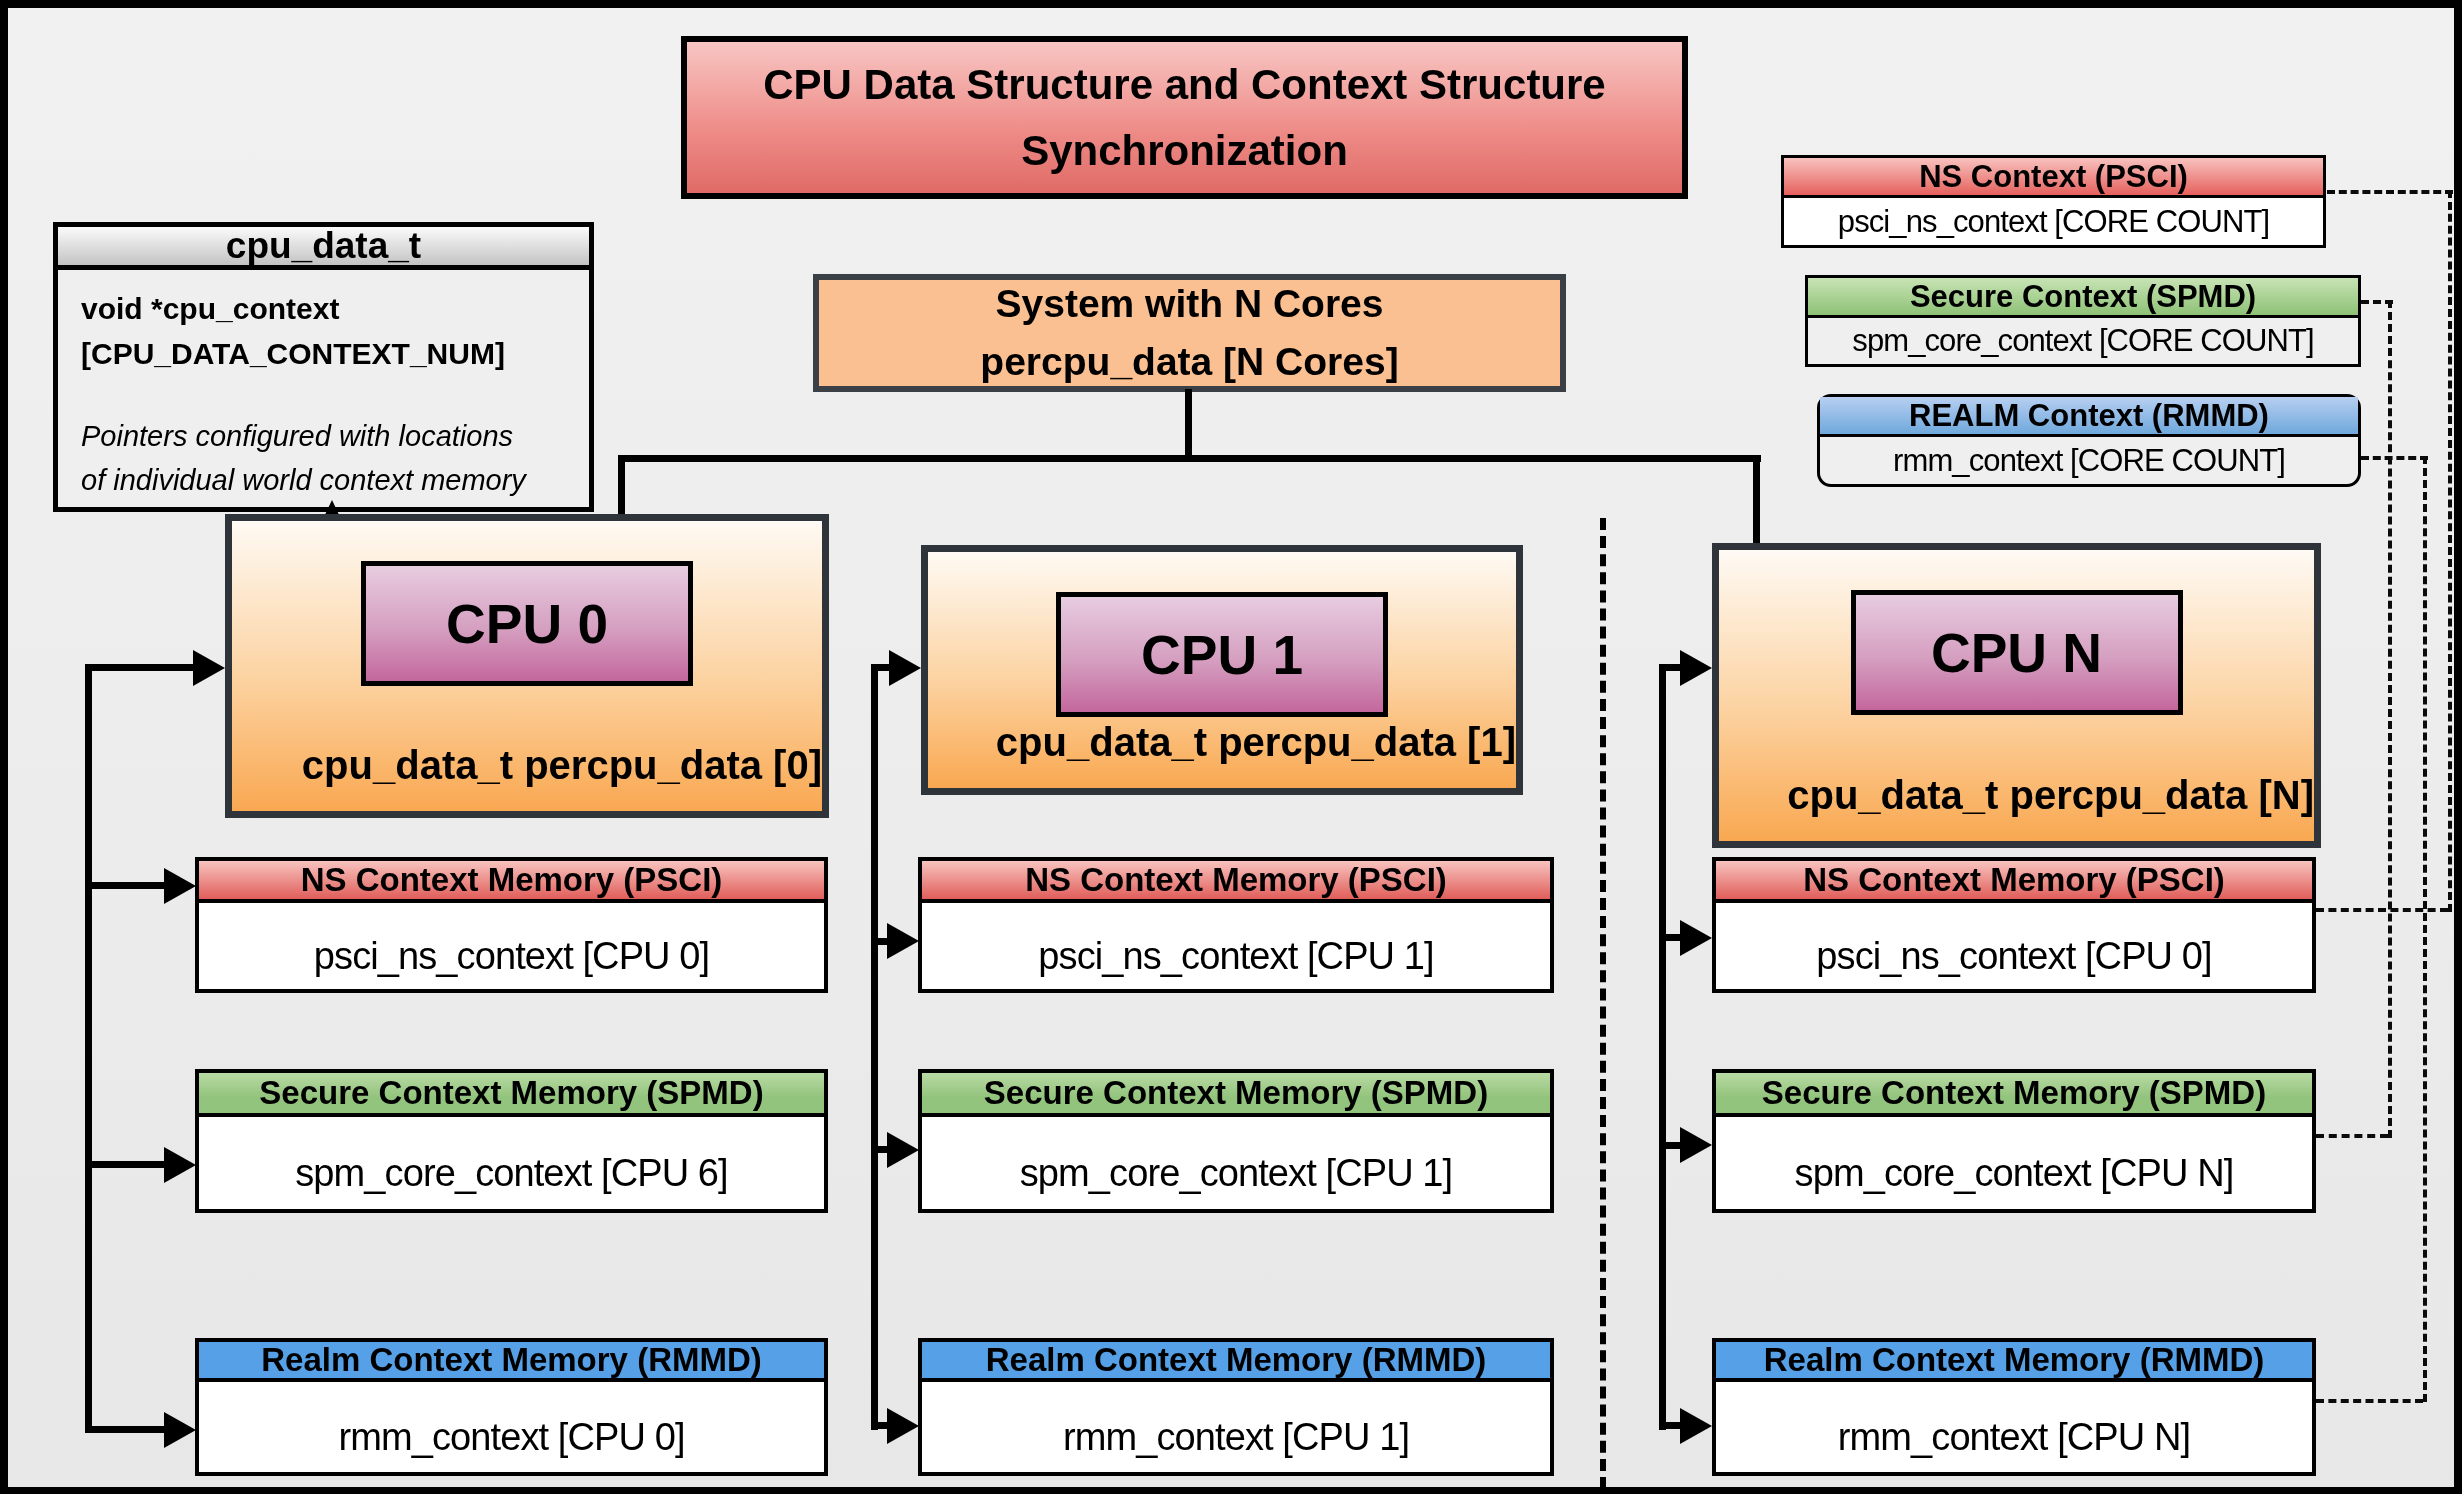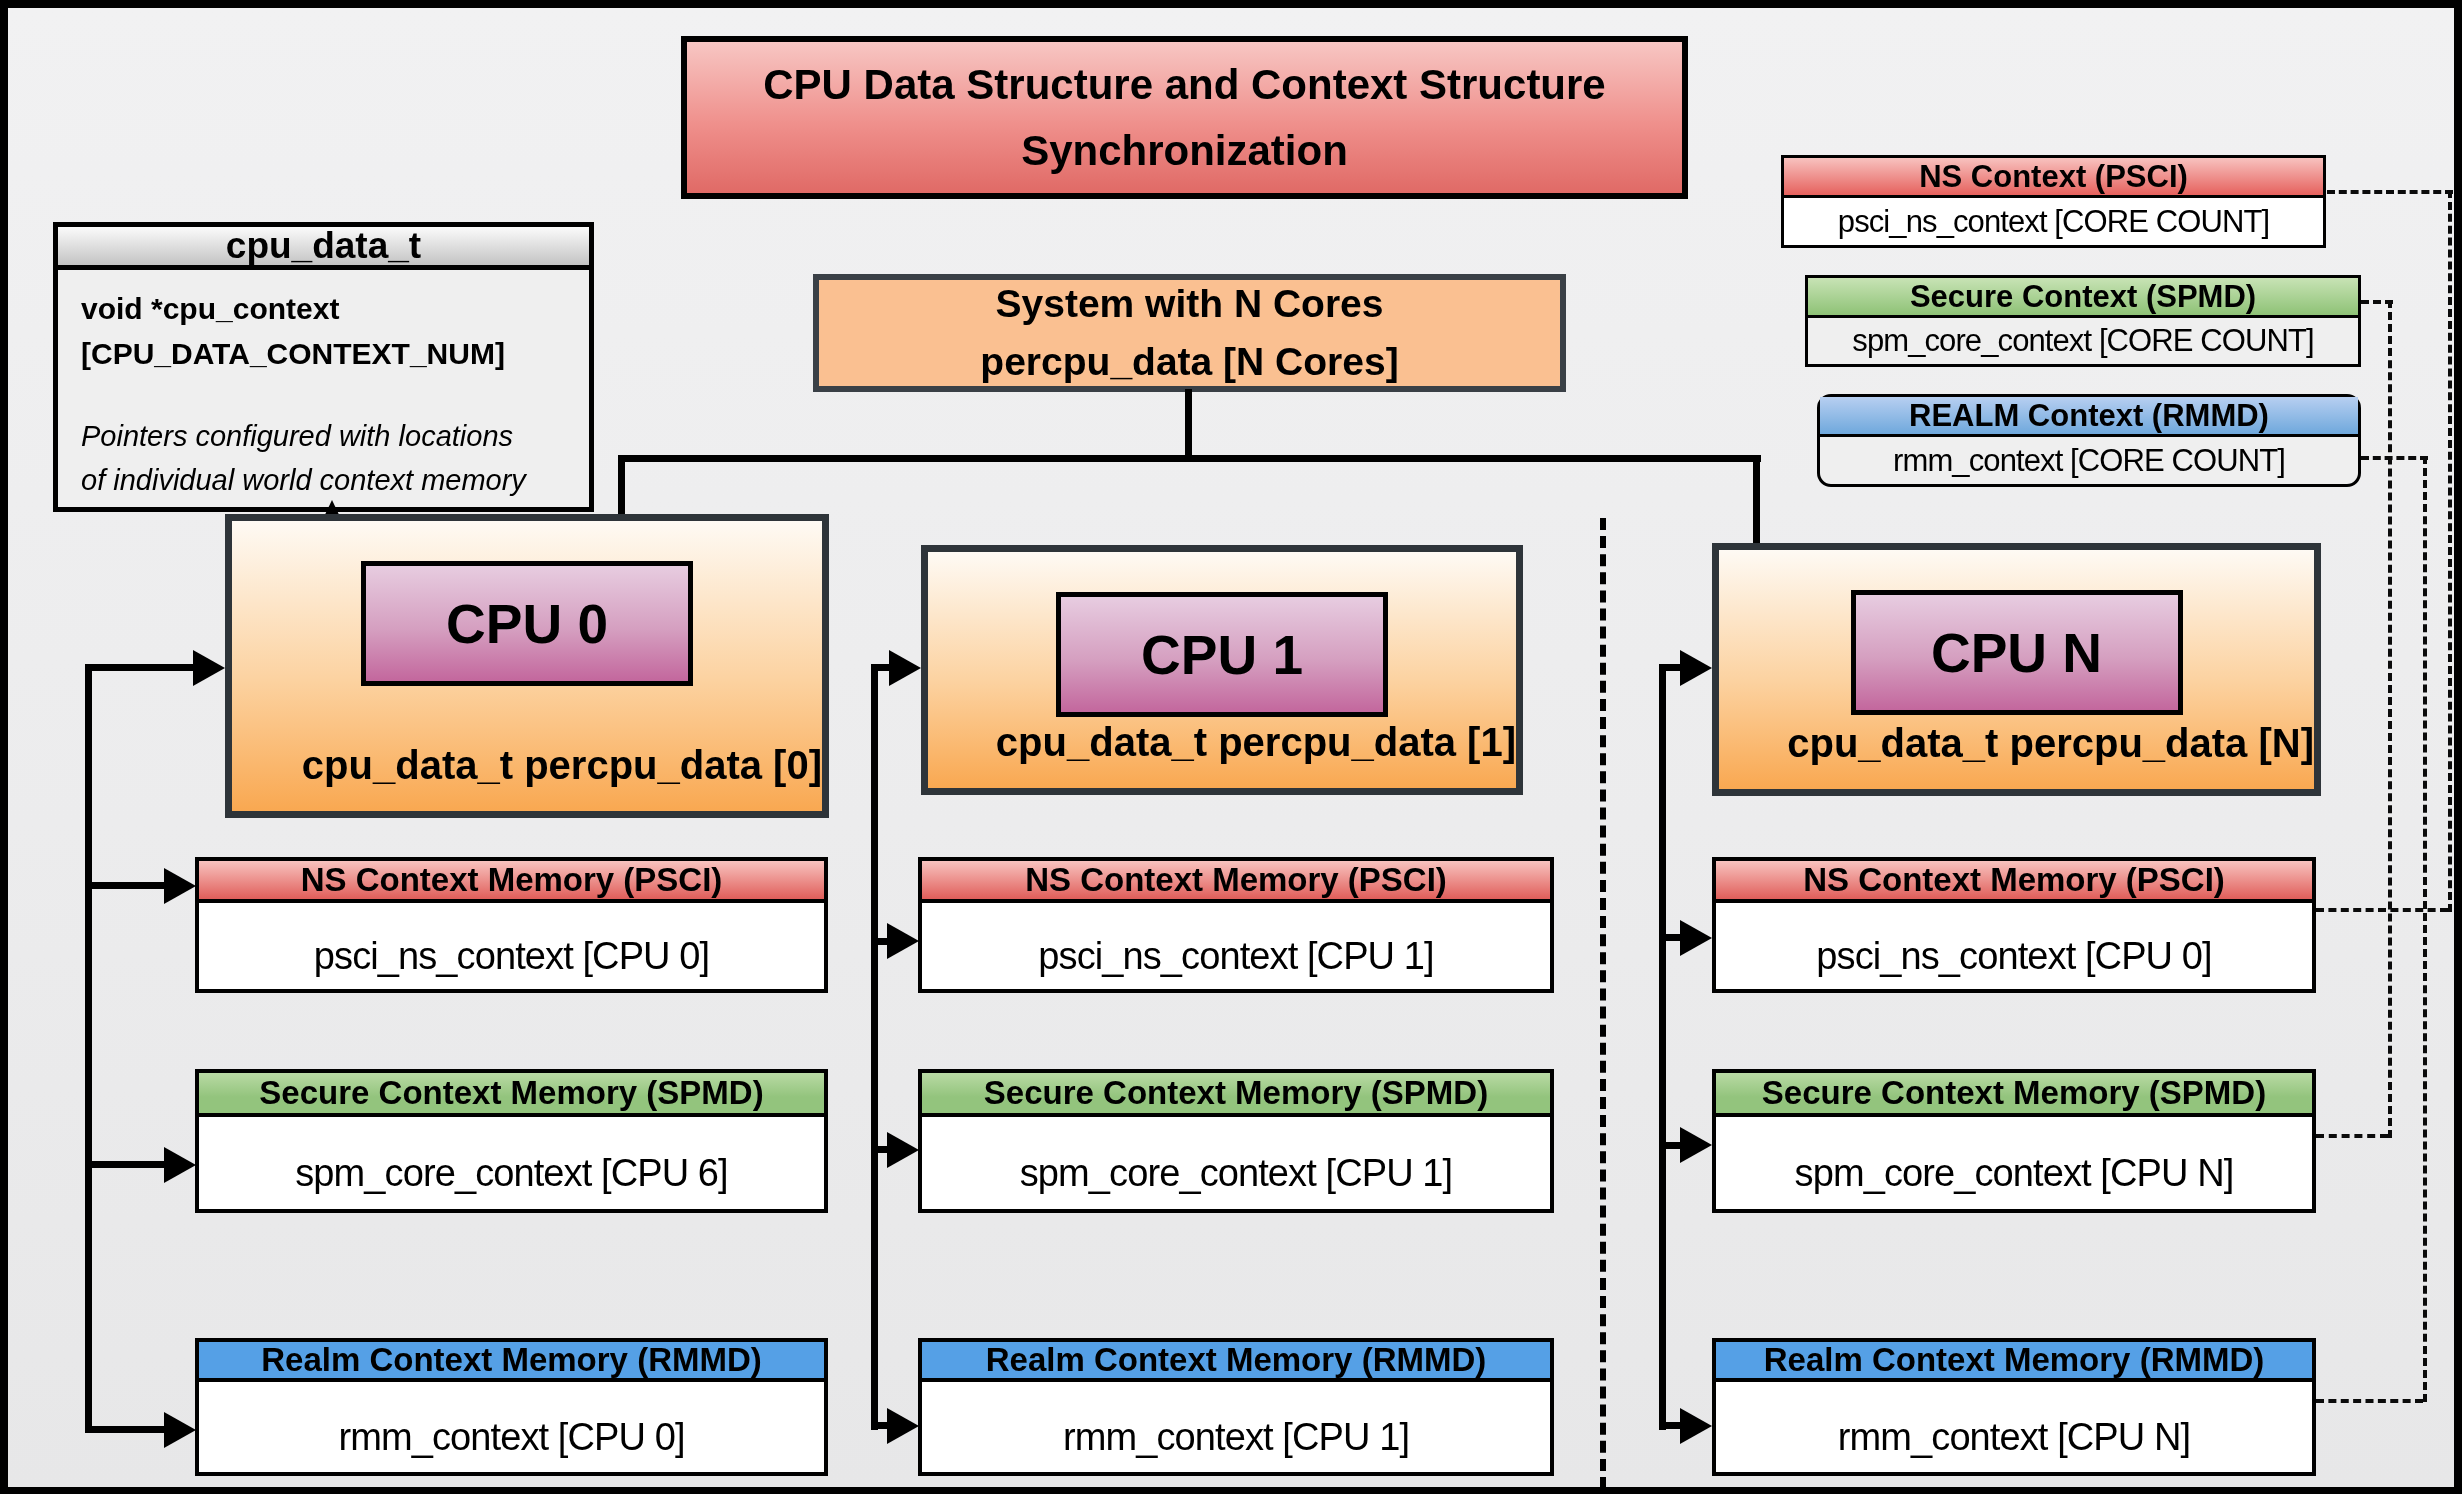--- a/index.html
+++ b/index.html
@@ -54,21 +54,21 @@
   .leg-rm{left:1809px;top:386px;width:544px;height:93px;border-radius:14px;}
   .leg-rm .hdr{background:linear-gradient(180deg,#b7cff1 0%,#6fa8dc 100%);}
 
   
   .cpu{
     border:7.1px solid #2e3439;
     background:linear-gradient(180deg,#fefaf4 0%,#fcd2a0 55%,#f9a851 100%);
   }
   .cpu-0{left:217px;top:506px;width:604px;height:304px;}
   .cpu-1{left:913px;top:537px;width:602px;height:250px;}
-  .cpu-n{left:1704px;top:535px;width:609px;height:253px;}
+  .cpu-n{left:1704px;top:535px;width:609px;height:305px;}
   .badge{
     position:absolute;left:50%;top:40px;transform:translateX(-50%);
     width:332px;height:125px;border:5.3px solid #000;
     background:linear-gradient(180deg,#e7cce0 0%,#d59fc0 55%,#c3679d 100%);
     display:flex;align-items:center;justify-content:center;
     font-size:55px;font-weight:bold;
   }
   .cpu-label{
     position:absolute;left:0;right:0;bottom:23px;text-align:right;
     font-size:40px;font-weight:bold;

